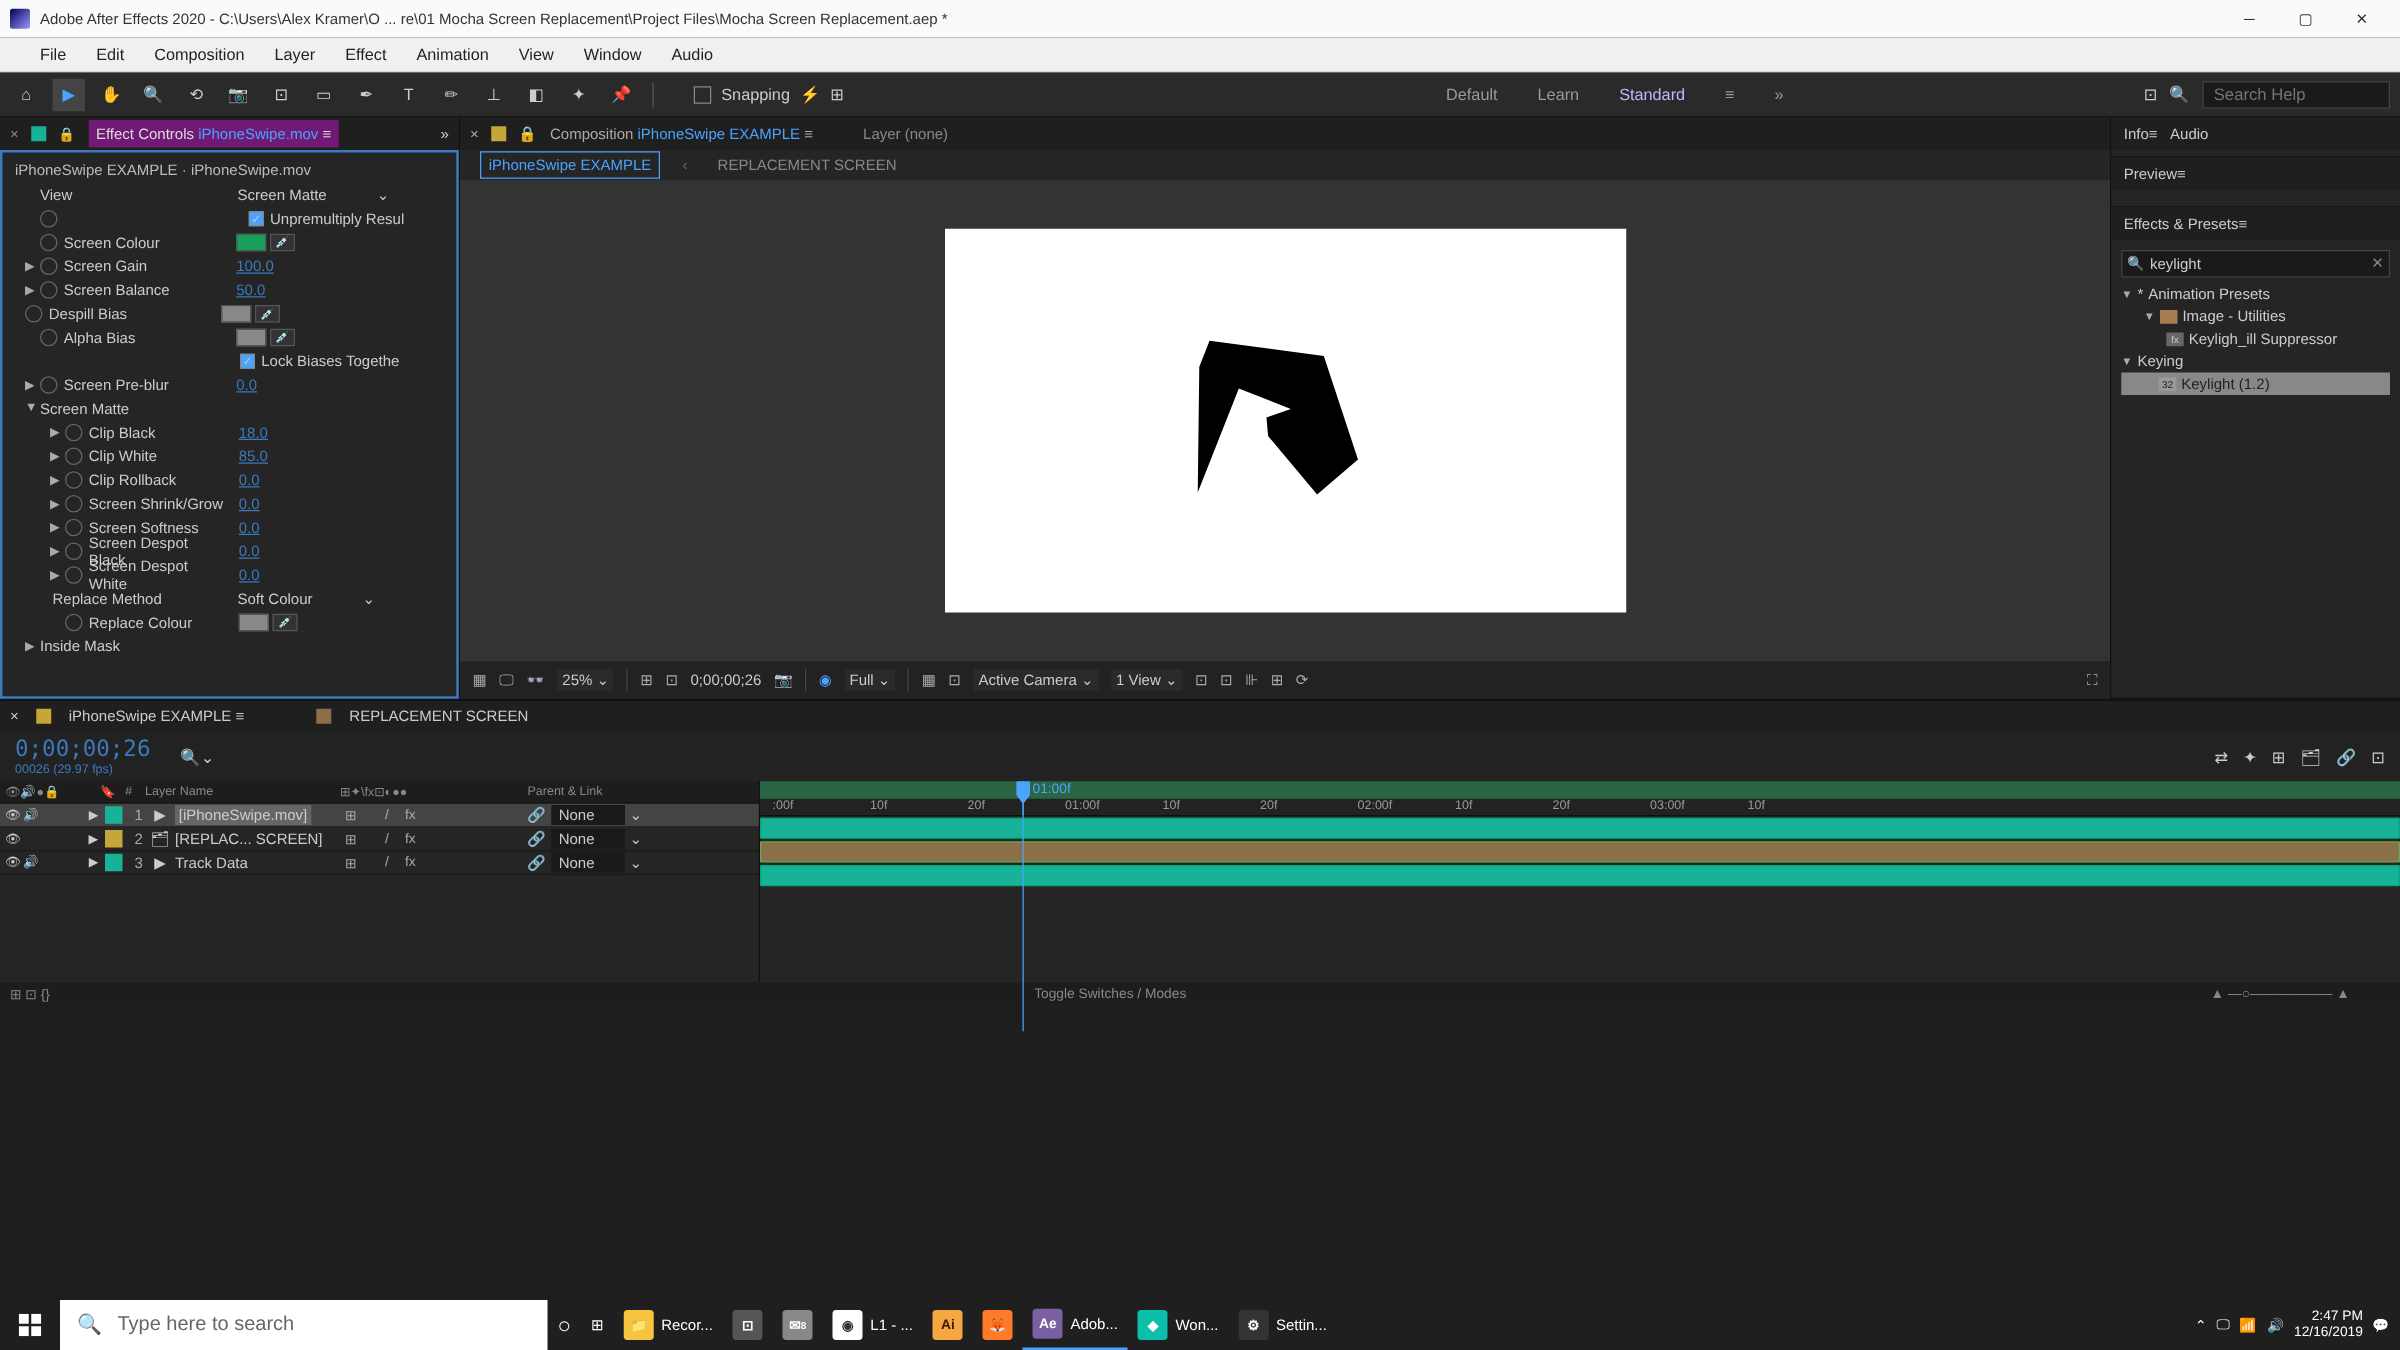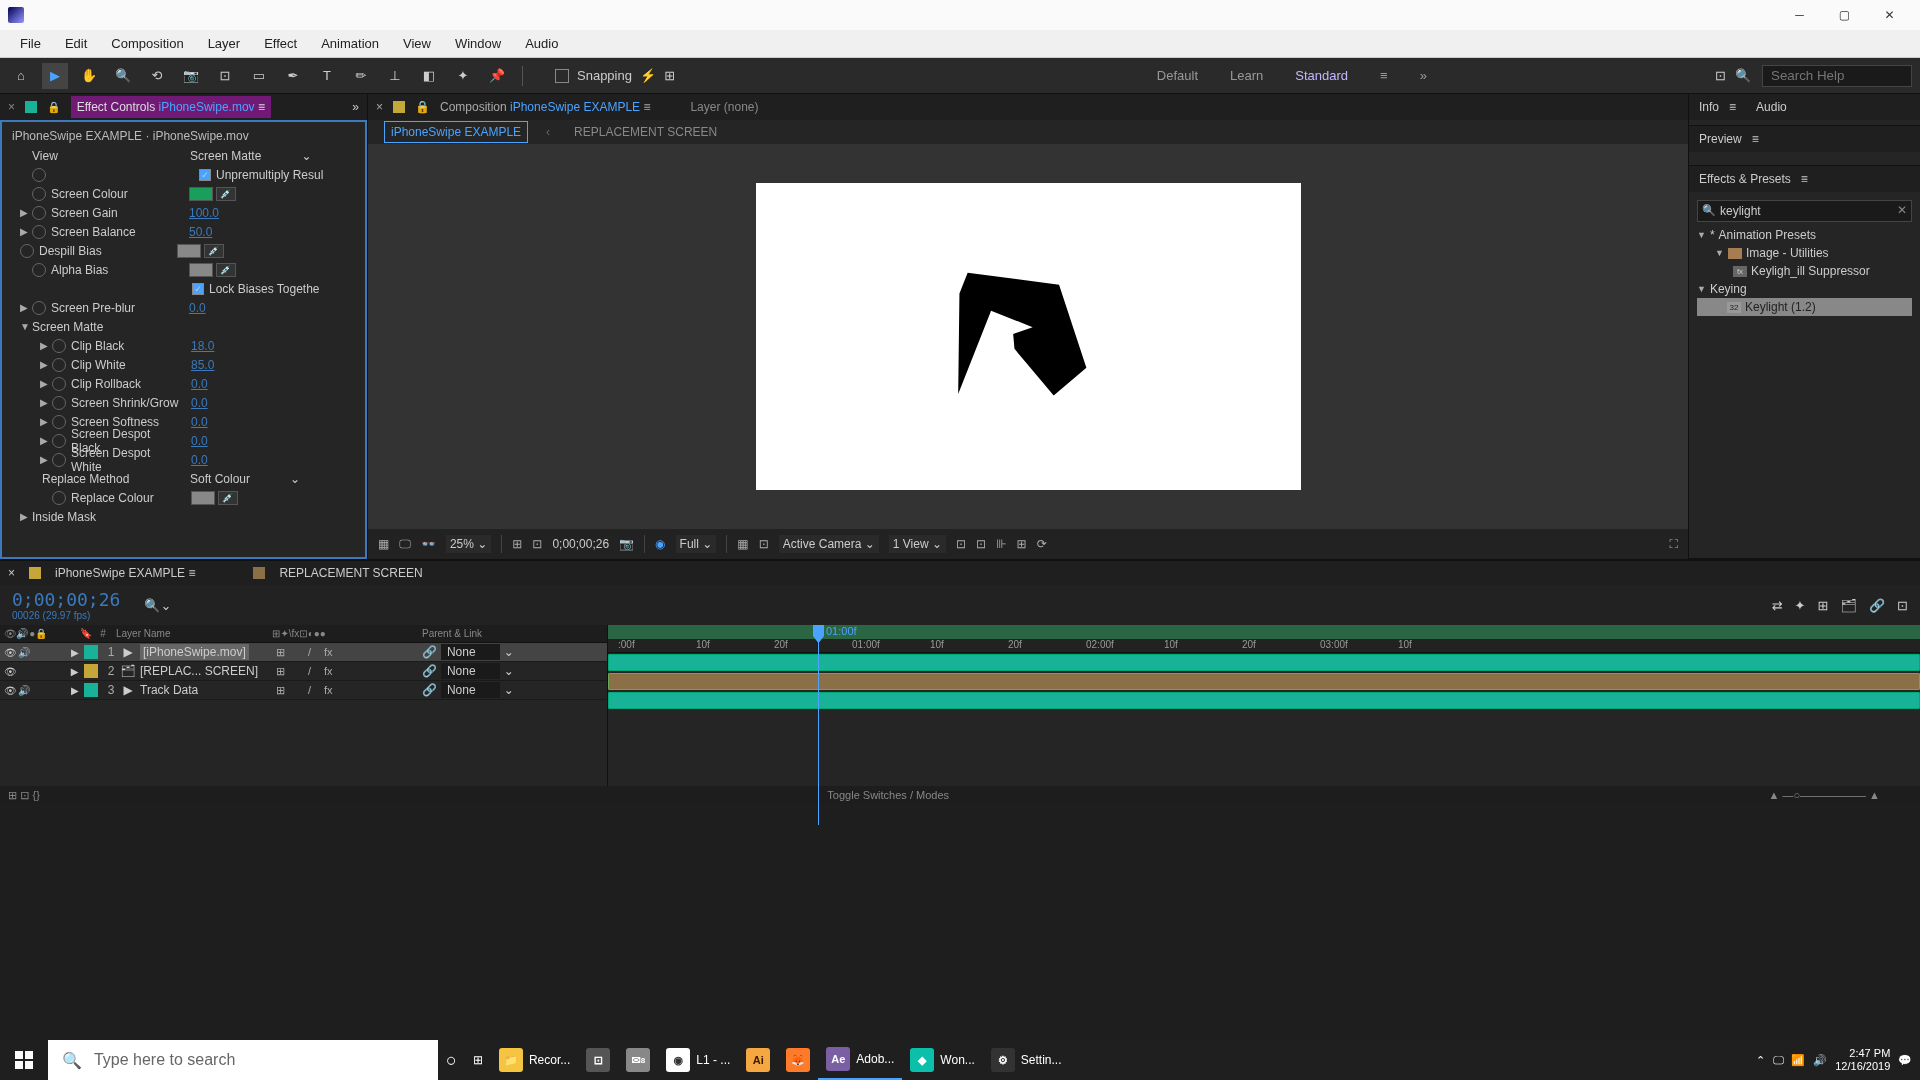--- a/index.html
+++ b/index.html
@@ -5,21 +5,21 @@
 * { margin: 0; padding: 0; box-sizing: border-box; font-family: 'Segoe UI', Arial, sans-serif; user-select: none; }
 body { background: #1e1e1e; width: 1920px; height: 1080px; overflow: hidden; color: #ccc; font-size: 13px; }
 
 
 .titlebar { height: 30px; background: #fafafa; display: flex; align-items: center; padding: 0 8px; color: #333; font-size: 12px; }
 .titlebar .ae-logo { width: 16px; height: 16px; background: linear-gradient(135deg,#000055,#9999ff); margin-right: 8px; border-radius: 2px; }
 .titlebar .spacer { flex: 1; }
 .titlebar .winbtn { width: 45px; height: 30px; display: flex; align-items: center; justify-content: center; cursor: pointer; }
 
 
-.menubar { height: 28px; background: #f0f0f0; display: flex; align-items: center; padding: 0 8px; font-size: 13px; color: #222; border-bottom: 1px solid #ccc; }
+.menubar { height: 28px; background: #f0f0f0; display: flex; align-items: center; padding: 0 20px; font-size: 13px; color: #222; border-bottom: 1px solid #ccc; }
 .menubar .menu-item { padding: 4px 12px; cursor: pointer; }
 
 
 .toolbar { height: 36px; background: #2a2a2a; display: flex; align-items: center; padding: 0 8px; gap: 8px; border-bottom: 1px solid #111; }
 .divider { width: 1px; height: 20px; background: #555; margin: 0 4px; }
 .tool-btn { width: 26px; height: 26px; display: flex; align-items: center; justify-content: center; cursor: pointer; color: #ccc; }
 .tool-btn.active { background: #444; }
 .snapping-area { display: flex; align-items: center; gap: 8px; margin-left: 20px; }
 .workspace-tabs { display: flex; gap: 20px; margin-left: auto; margin-right: 280px; font-size: 13px; }
 .workspace-tabs span { cursor: pointer; color: #999; margin-left: 12px; }
@@ -64,21 +64,21 @@
 .comp-subtabs .subtab.active { color: #4aa3ff; border: 1px solid #4aa3ff; }
 .viewer-area { flex: 1; background: #333; display: flex; align-items: center; justify-content: center; position: relative; }
 .canvas { background: #fff; width: 545px; height: 307px; position: relative; }
 .canvas .matte-shape { position: absolute; left: 198px; top: 85px; }
 .viewer-controls { height: 30px; background: #222; display: flex; align-items: center; padding: 0 10px; gap: 10px; font-size: 12px; color: #aaa; }
 .viewer-controls .vsep { width:1px; height: 18px; background: #444; }
 .viewer-controls select, .viewer-controls .dd { background: #2a2a2a; border: none; color: #ccc; font-size: 12px; padding: 2px 4px; }
 
 
 .right-section { border-bottom: 1px solid #111; }
-.right-header { height: 26px; background: #1f1f1f; display: flex; align-items: center; padding: 0 10px; font-size: 12px; gap: 10px; }
+.right-header { height: 26px; background: #1f1f1f; display: flex; align-items: center; padding: 0 10px; font-size: 12px; }
 .right-body { padding: 4px 8px; font-size: 12px; }
 .ep-search { width: 100%; background: #1a1a1a; border: 1px solid #444; color: #ccc; padding: 3px 24px 3px 22px; font-size: 12px; height: 22px; }
 .ep-search-wrap { position: relative; margin: 4px 0; }
 .ep-search-wrap .sicon { position:absolute; left:5px; top:4px; color:#888; font-size: 11px;}
 .ep-search-wrap .xicon { position:absolute; right:5px; top:3px; color:#888; cursor:pointer;}
 .tree-row { display:flex; align-items:center; height: 18px; font-size: 12px; gap: 4px; cursor:pointer; }
 .tree-row .tw { font-size: 9px; color: #aaa; }
 .tree-row .foldericon { width:14px; height:11px; background: #a67c52; }
 .tree-row.selected { background: #888; color: #222; }
 .preset-icon { width: 14px; height: 11px; background: #666; font-size:8px; display:inline-flex;align-items:center;justify-content:center;}
@@ -126,20 +126,21 @@
 .taskbar .tbitem { height: 40px; padding: 0 8px; display:flex; align-items:center; gap:6px; cursor:pointer; font-size:12px; color:#fff; }
 .taskbar .tbitem .appicon { width:24px; height:24px; border-radius:3px; display:flex;align-items:center;justify-content:center;font-weight:bold;font-size:11px; }
 .taskbar .tbright { margin-left:auto; display:flex; align-items:center; gap: 8px; padding-right: 8px; color: #fff; font-size: 11px; }
 .taskbar .clock { text-align:right; line-height: 1.2; font-size: 11px; }
 </style>
 </head>
 <body>
 
 <div class="titlebar">
   <div class="ae-logo"></div>
+  <span>Adobe After Effects 2020 - C:\Users\Alex Kramer\O ... re\01 Mocha Screen Replacement\Project Files\Mocha Screen Replacement.aep *</span>
   <div class="spacer"></div>
   <div class="winbtn">─</div>
   <div class="winbtn">▢</div>
   <div class="winbtn">✕</div>
 </div>
 
 <div class="menubar">
   <div class="menu-item">File</div>
   <div class="menu-item">Edit</div>
   <div class="menu-item">Composition</div>

